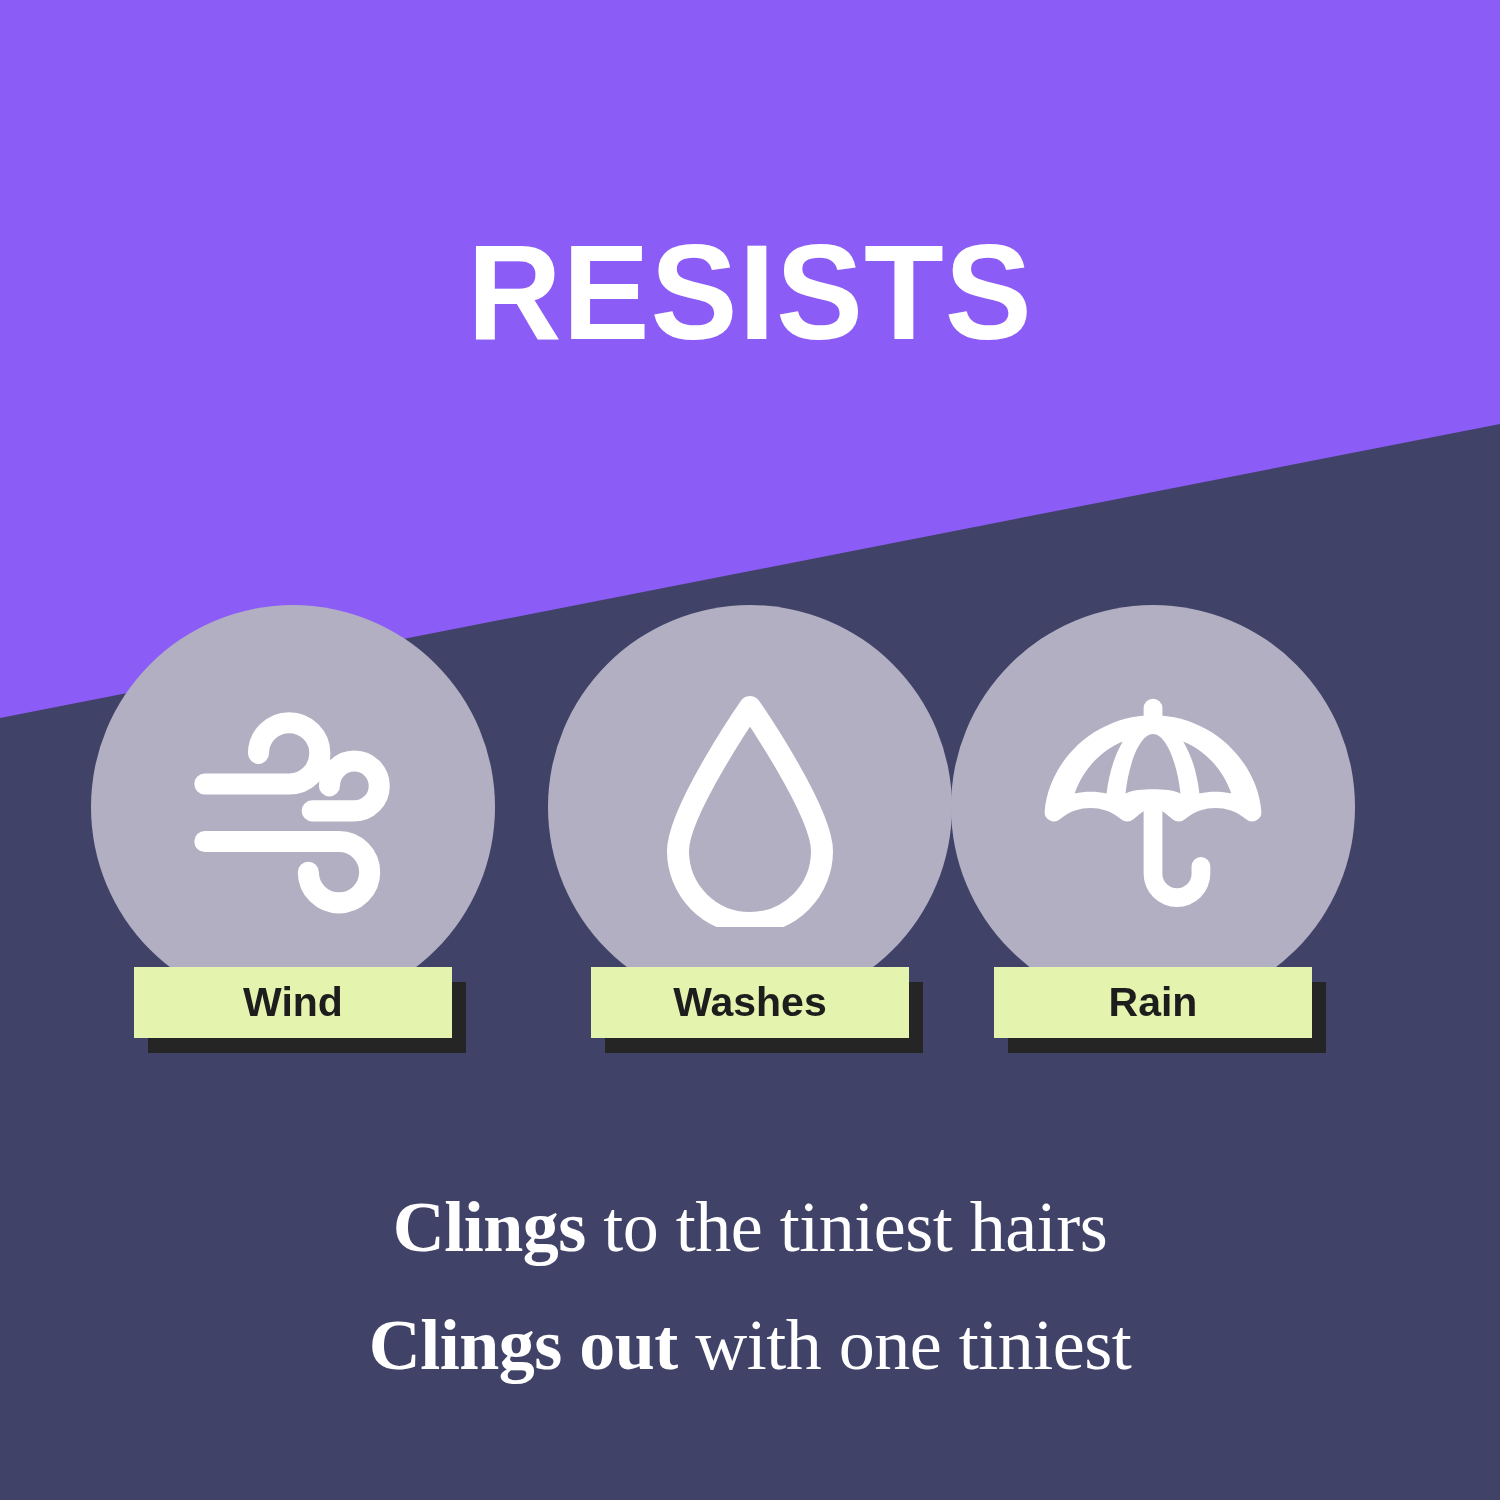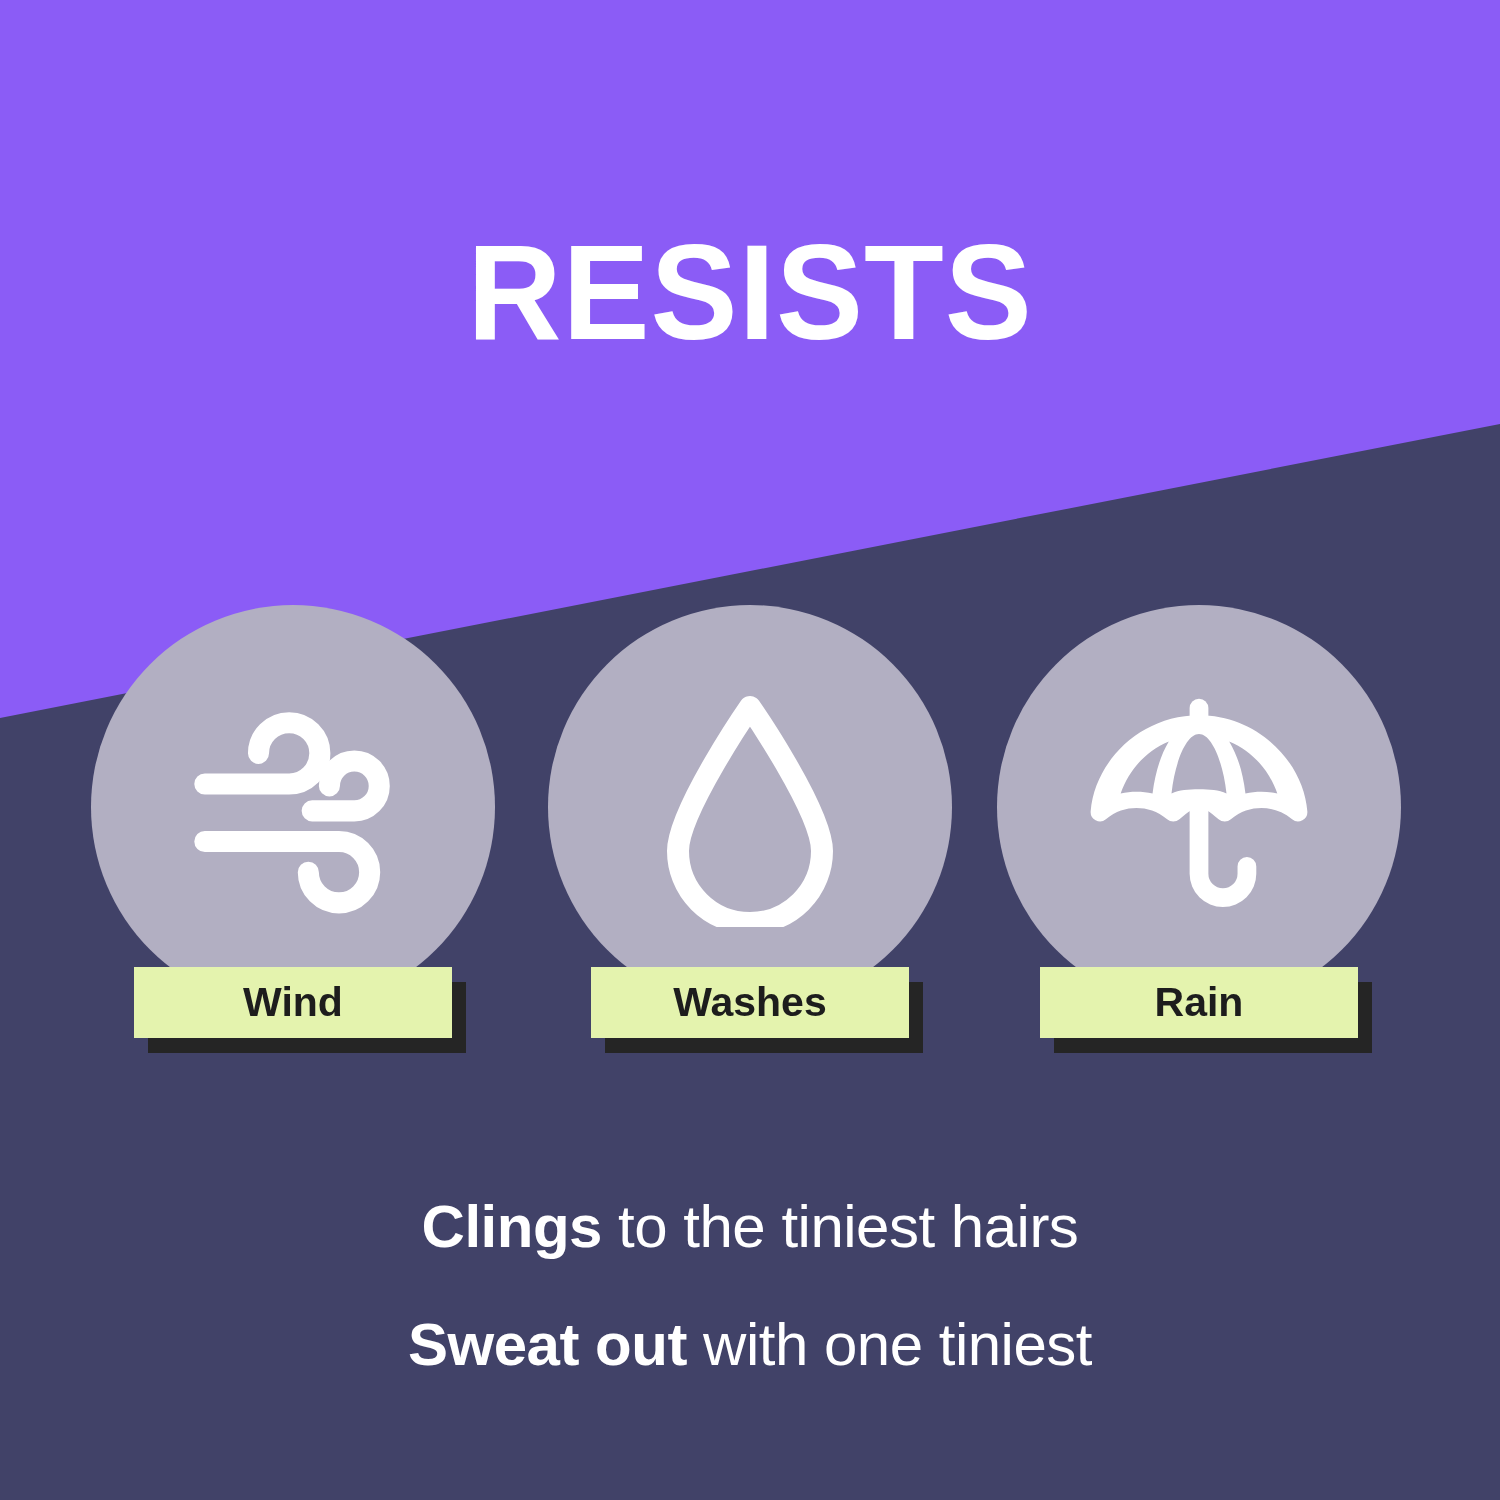--- a/index.html
+++ b/index.html
@@ -57,21 +57,21 @@
   }
 
   .feature {
     position:absolute;
     top:0;
     width:404px;
     height:460px;
   }
   .feature.f0 { left:91px; }
   .feature.f1 { left:548px; }
-  .feature.f2 { left:997px; }
+  .feature.f2 { left:951px; }
 
   .circle {
     position:absolute;
     top:0;
     left:0;
     width:404px;
     height:404px;
     border-radius:50%;
     background:#B2AFC2;
     z-index:1;
@@ -129,26 +129,26 @@
   #taglines {
     position:absolute;
     top:1168px;
     left:0;
     width:1500px;
     z-index:4;
     text-align:center;
     color:#ffffff;
   }
   .tagline {
-    font-size:60px;
+    font-size:72px;
     line-height:118px;
     font-weight:normal;
     letter-spacing:-0.5px;
     white-space:nowrap;
-    font-family:Liberation Sans, sans-serif;
+    font-family:Liberation Serif, serif;
   }
   .tagline .em { font-weight:bold; }
 </style>
 </head>
 <body>
 
 <div id="poster">
 
   <div id="bg-purple"></div>
 
@@ -241,17 +241,17 @@
       </div>
     </div>
 
   </div>
 
   <div id="taglines">
     <div class="tagline">
       <span class="em">Clings</span><span> to the tiniest hairs</span>
     </div>
     <div class="tagline">
-      <span class="em">Sweat out</span><span> with one tiniest</span>
+      <span class="em">Clings out</span><span> with one tiniest</span>
     </div>
   </div>
 
 </div>
 
 </body></html>

